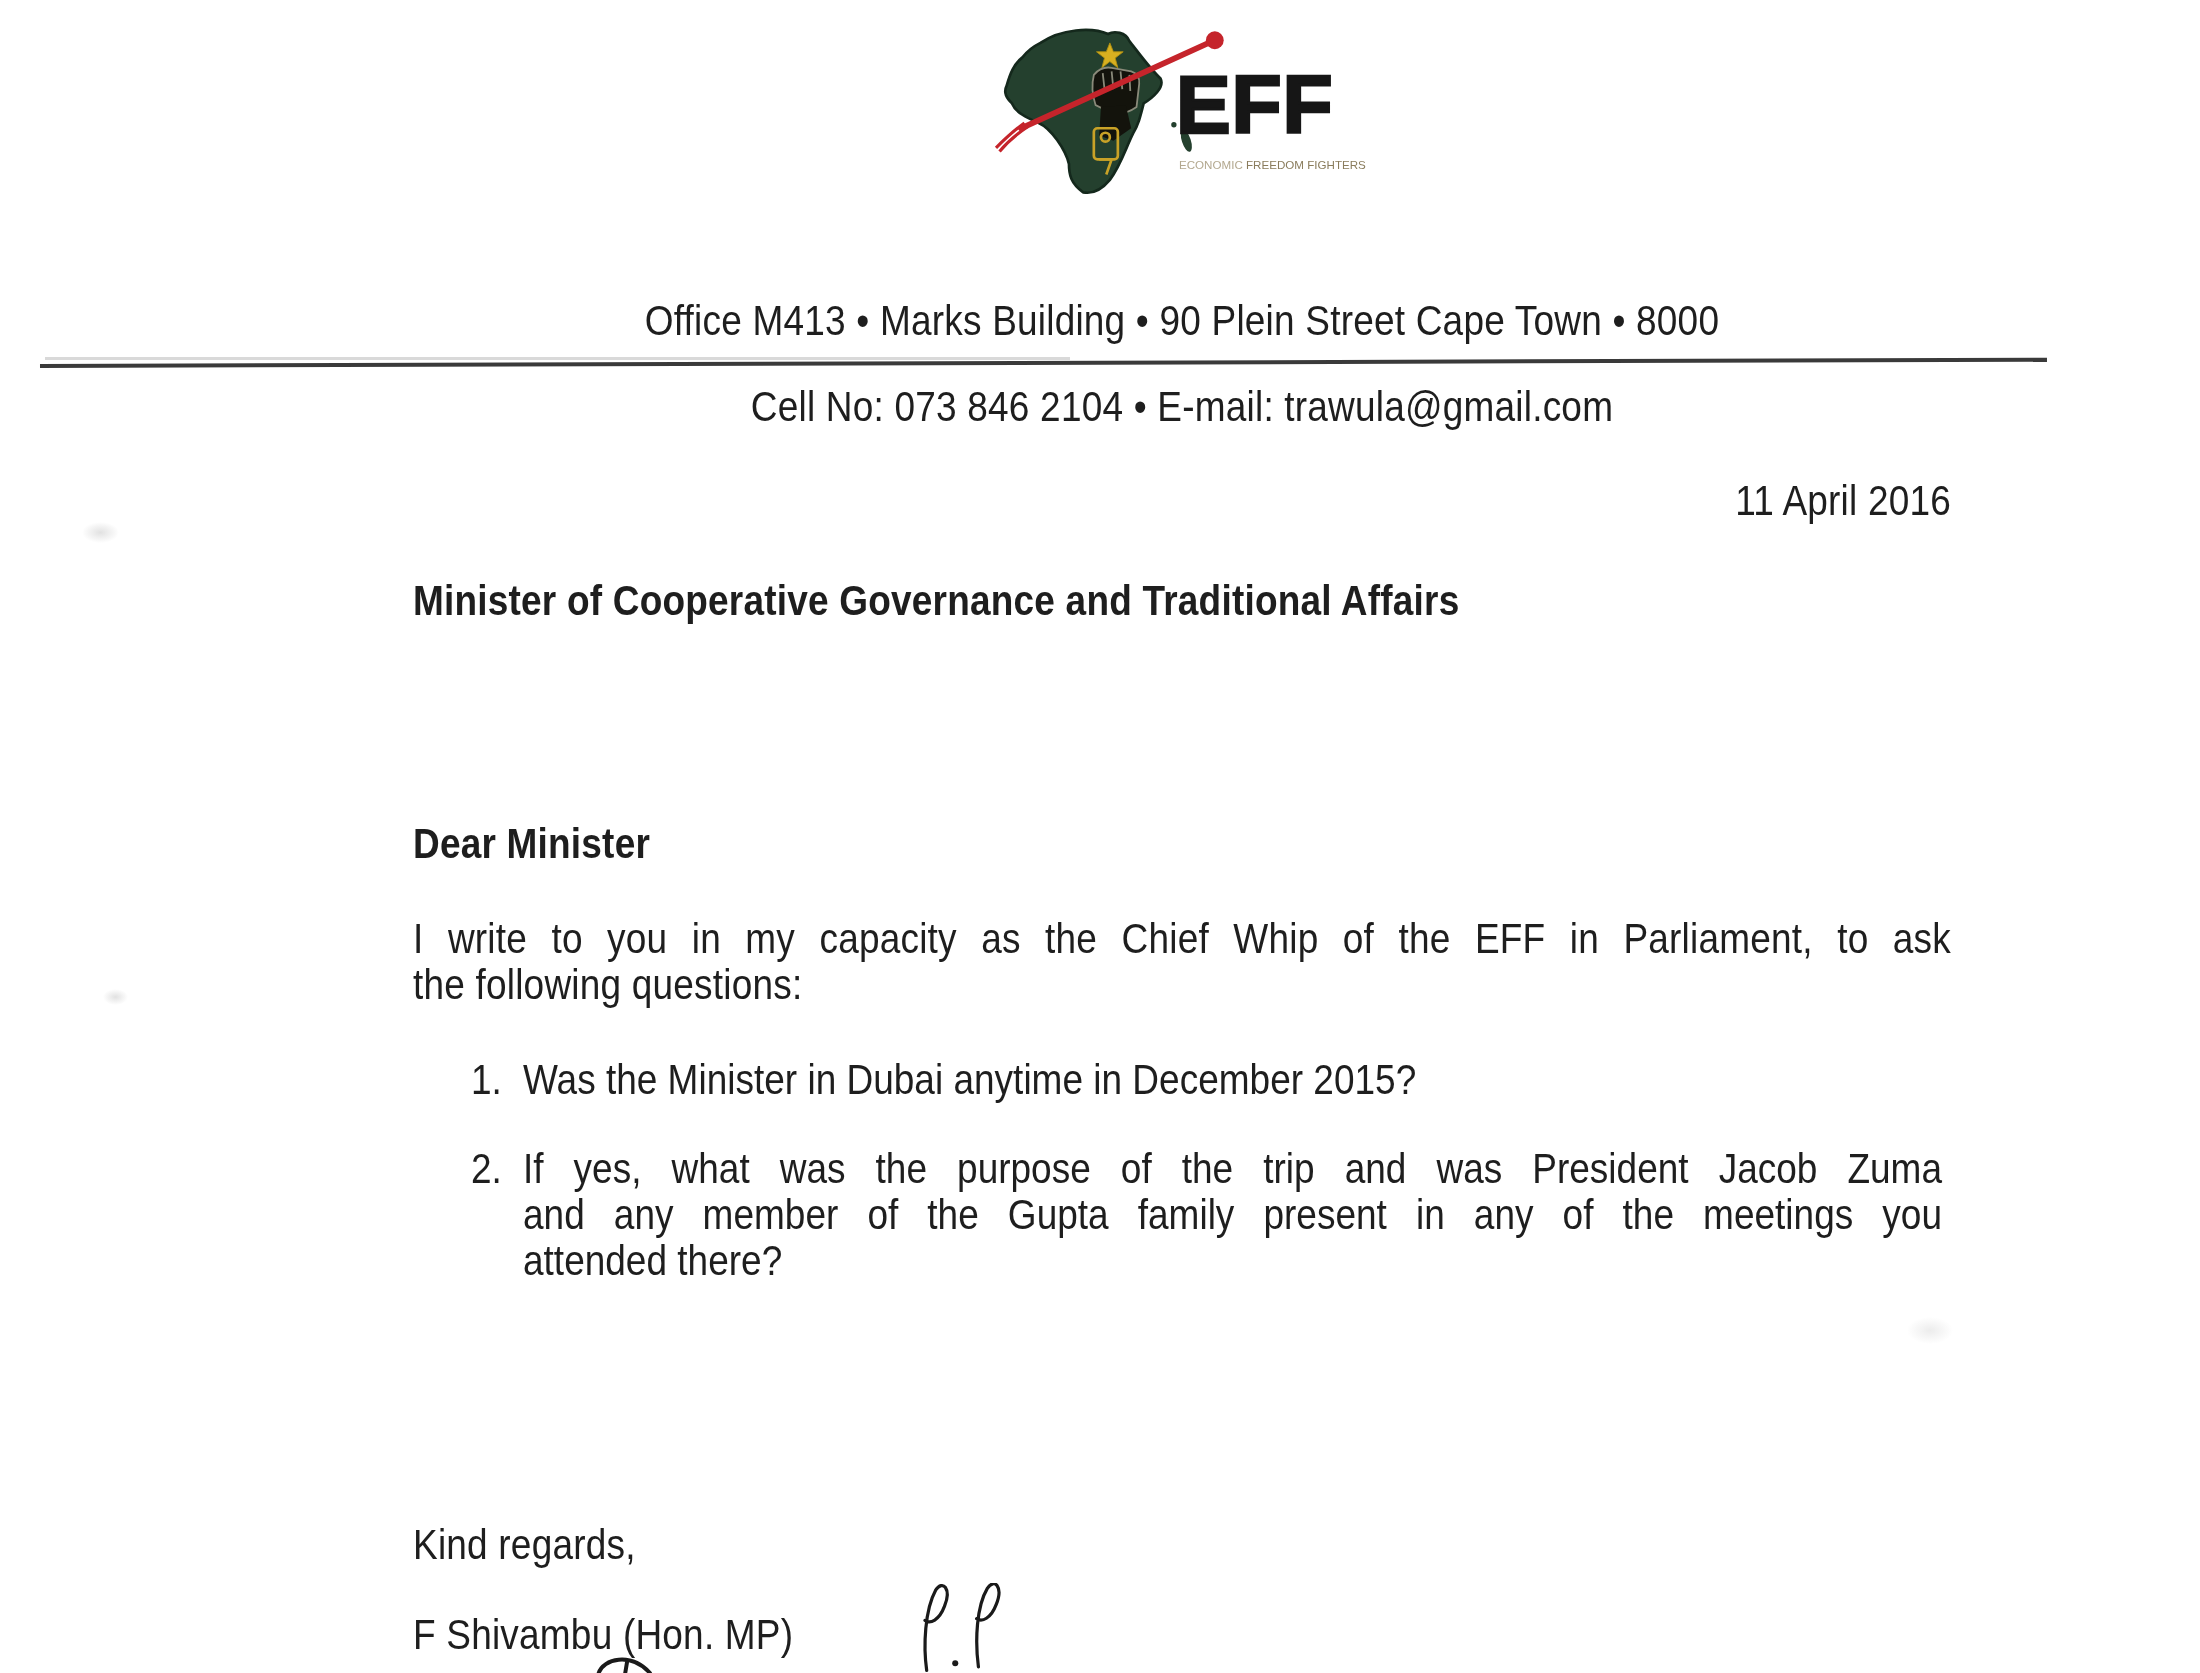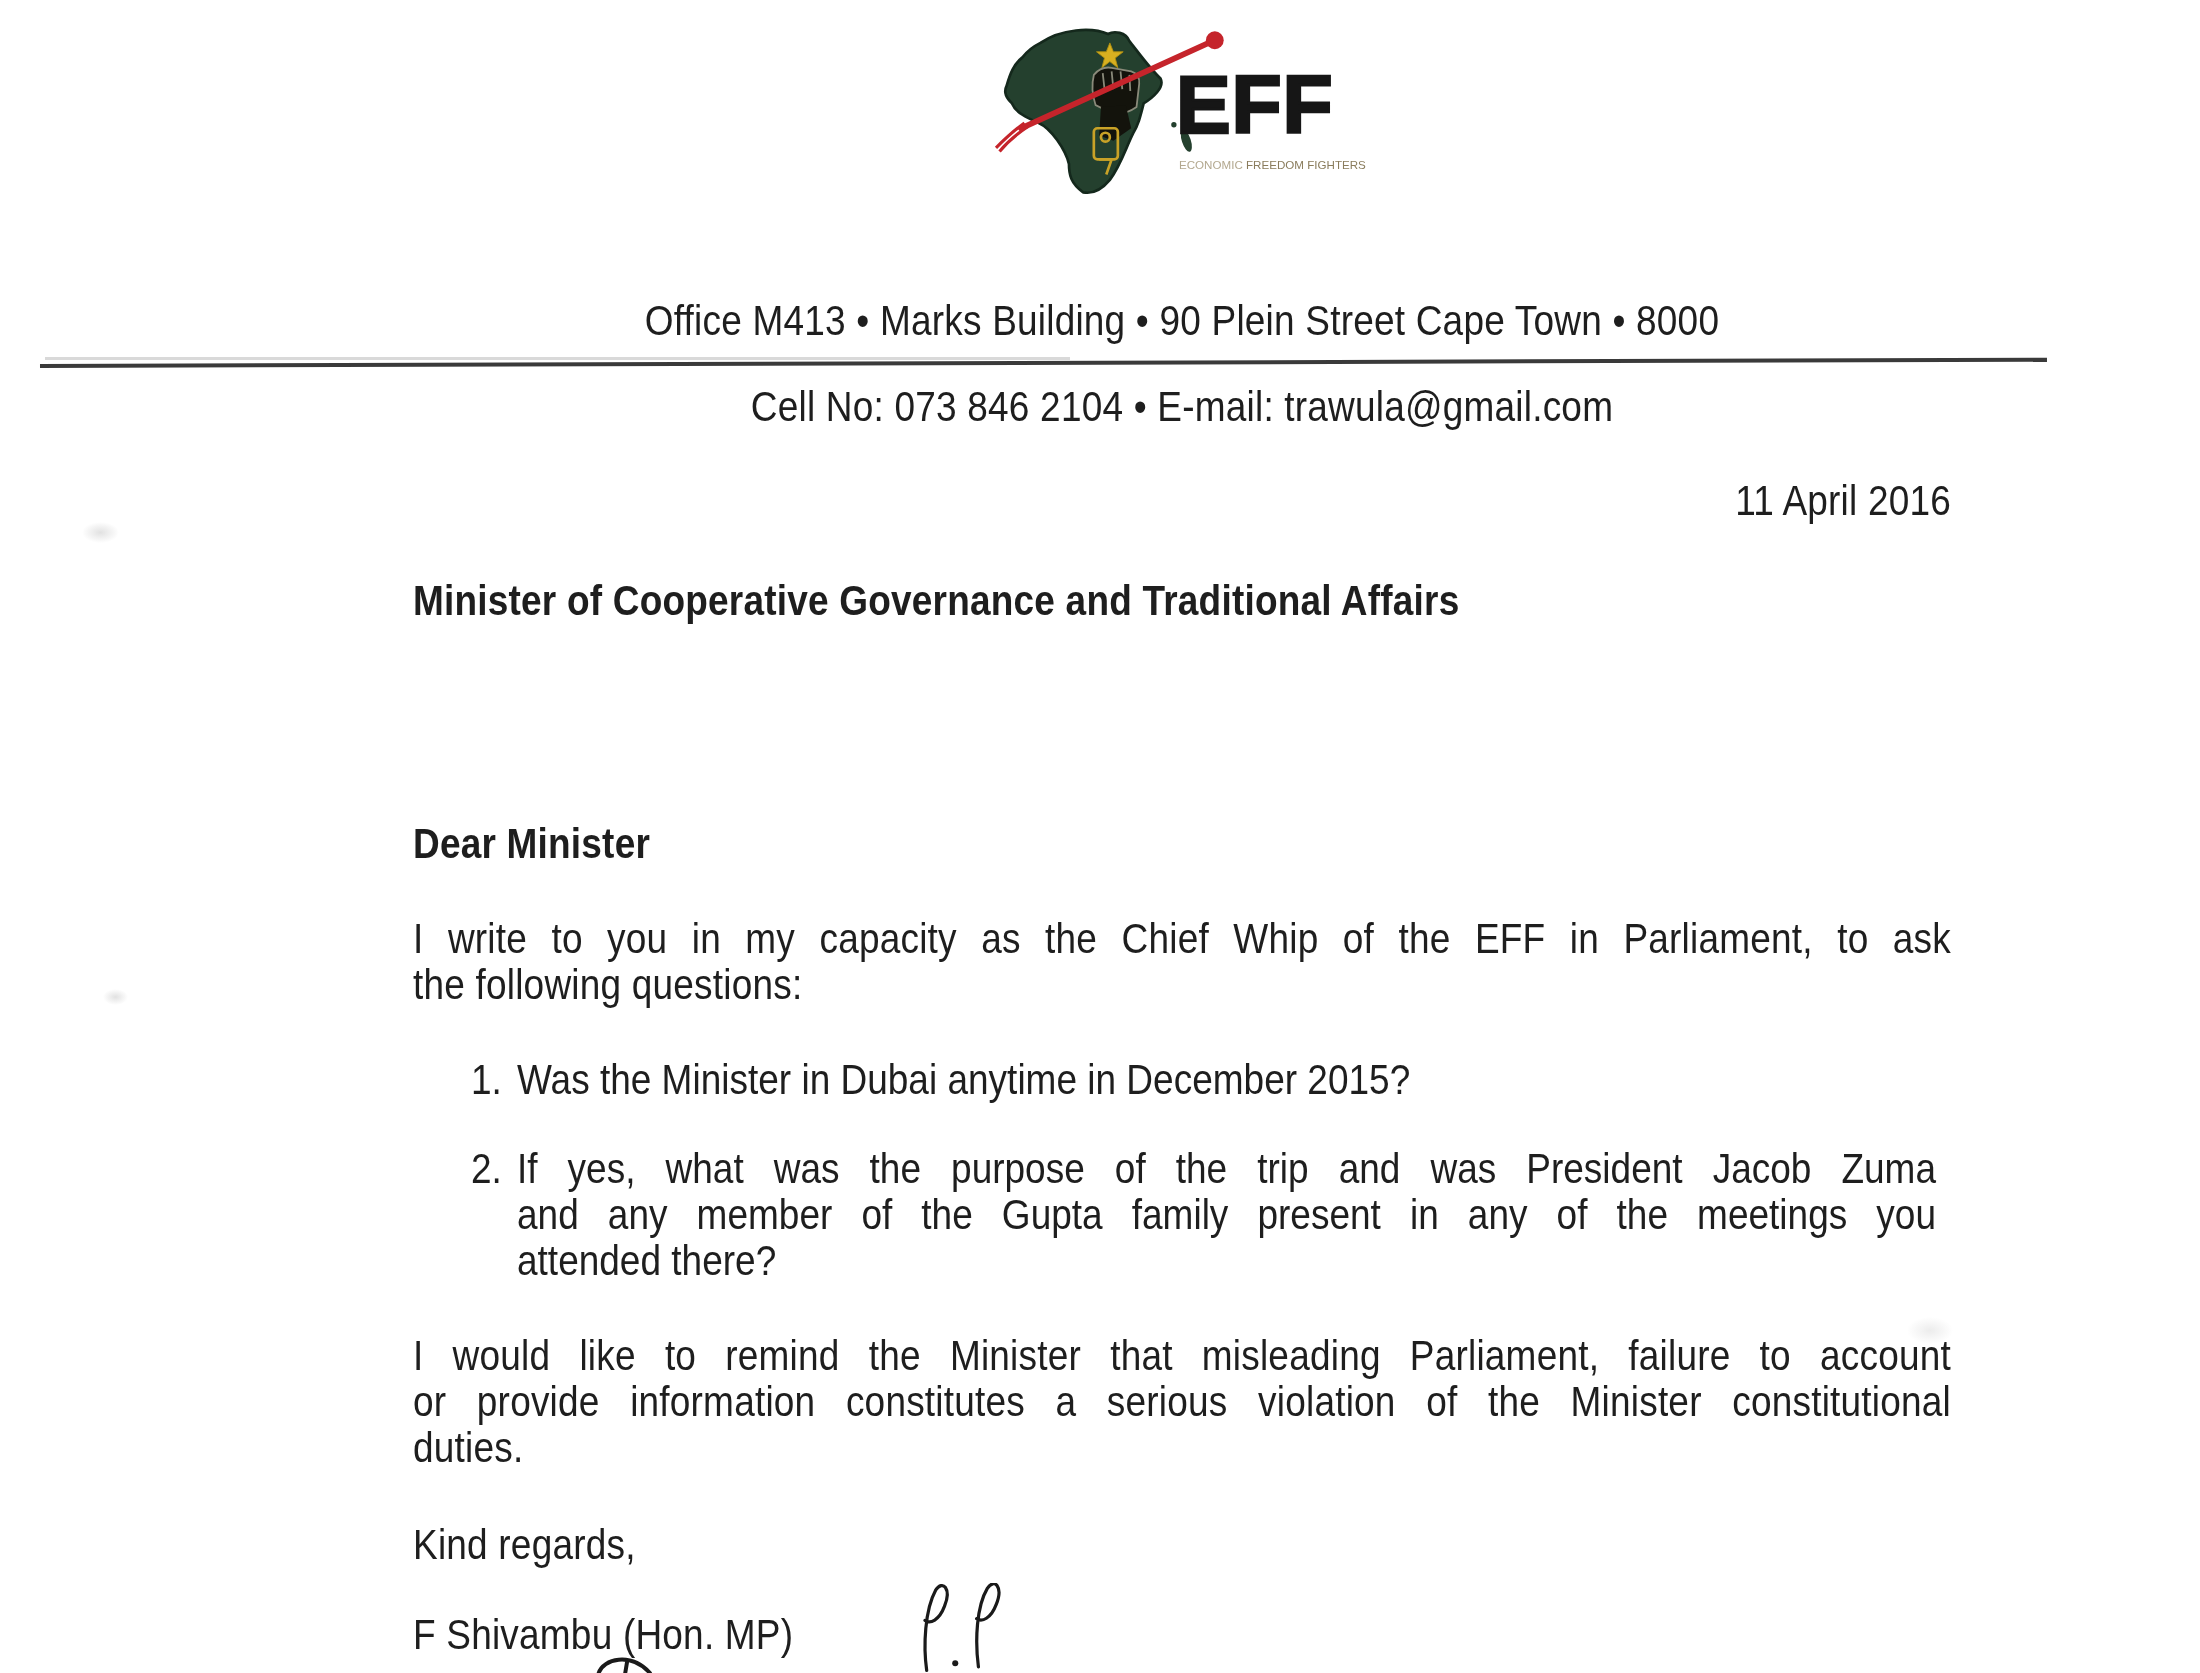--- a/index.html
+++ b/index.html
@@ -38,21 +38,21 @@
     font-size:82px;line-height:82px;font-weight:bold;color:#161616;
     -webkit-text-stroke:2.7px #161616;letter-spacing:0.9px;
   }
   .tagline{position:absolute;left:203px;top:141px;width:205px;
     font-size:11.6px;line-height:12.5px;font-weight:normal;letter-spacing:0px;white-space:nowrap;}
   .tag1{color:#b3a88f;}
   .tag2{color:#8a7c5c;}
   
   .q{position:absolute;left:471px;width:1481px;}
   .qnum{position:absolute;left:0;top:0;width:62px;font-size:37px;line-height:46px;}
-  .qtext{position:absolute;left:46px;top:0;width:1419px;font-size:37px;line-height:46px;}
+  .qtext{position:absolute;left:52px;top:0;width:1419px;font-size:37px;line-height:46px;}
   
   .smudge{position:absolute;border-radius:50%;
     background:radial-gradient(closest-side,#c9c9c9,rgba(255,255,255,0));opacity:.55;}
   .sig{position:absolute;left:916px;top:1583px;}
   .circ{position:absolute;left:595px;top:1650px;}
 </style>
 </head>
 <body>
 
 <div class="page">
@@ -131,25 +131,20 @@
 
   <div class="q" style="top:1143px">
     <div class="qnum tall">2.</div>
     <div class="qtext">
       <div class="line jline tall">If yes, what was the purpose of the trip and was President Jacob Zuma</div>
       <div class="line jline tall">and any member of the Gupta family present in any of the meetings you</div>
       <div class="line tall">attended there?</div>
     </div>
   </div>
 
-  <div class="txt" style="top:1330px">
-    <div class="line jline tall">I would like to remind the Minister that misleading Parliament, failure to account</div>
-    <div class="line jline tall">or provide information constitutes a serious violation of the Minister constitutional</div>
-    <div class="line tall">duties.</div>
-  </div>
 
   <div class="txt tall" style="top:1519px">Kind regards,</div>
 
   <div class="txt tall" style="top:1609px">F Shivambu (Hon. MP)</div>
 
   <div class="sig">
     <svg width="107" height="91" viewBox="0 0 120 102">
       <g stroke="#1a1a1a" stroke-width="3.6" fill="none" stroke-linecap="round">
         <path d="M12,98 C8,70 10,30 22,8 C30,-4 40,6 32,26 C26,42 16,46 10,42"></path>
         <path d="M70,94 C66,64 68,26 80,6 C88,-6 98,4 90,24 C84,40 74,44 68,40"></path>

